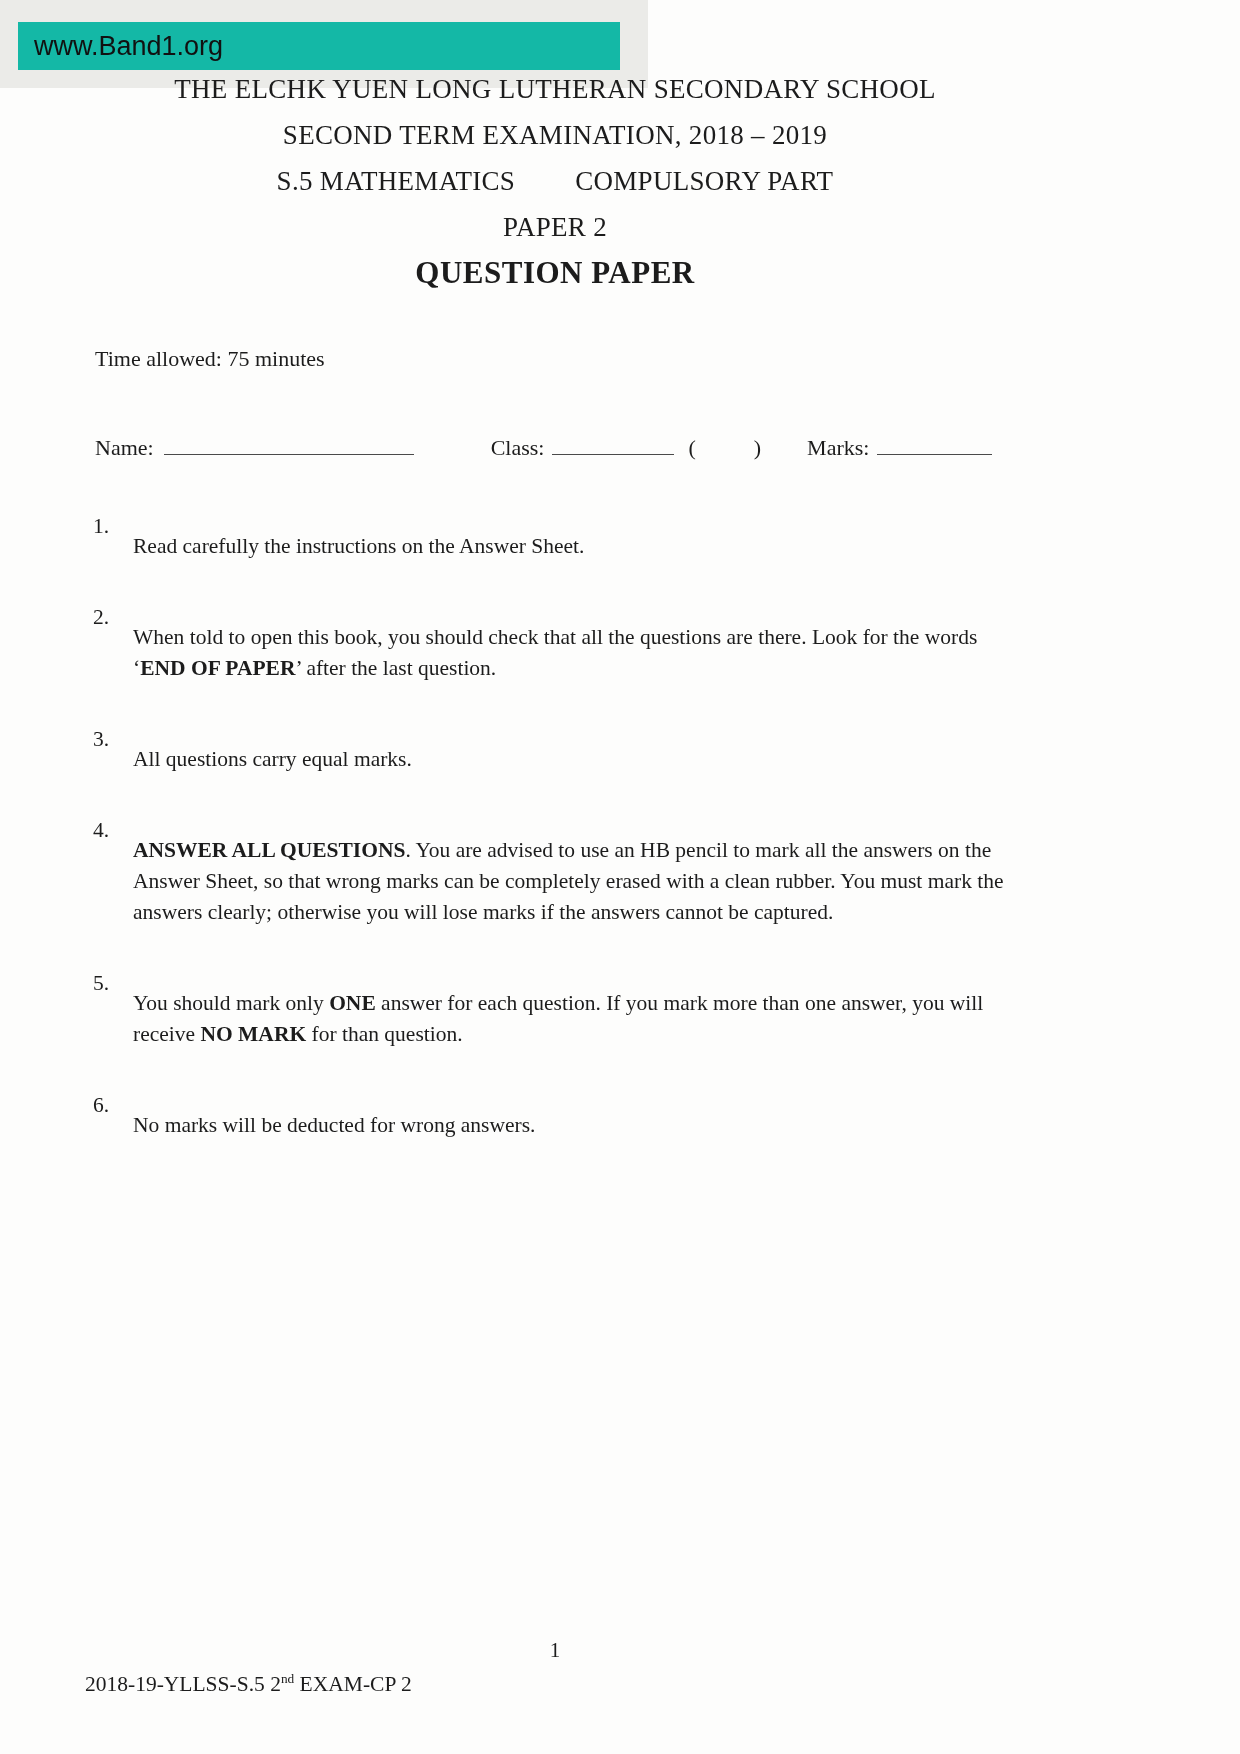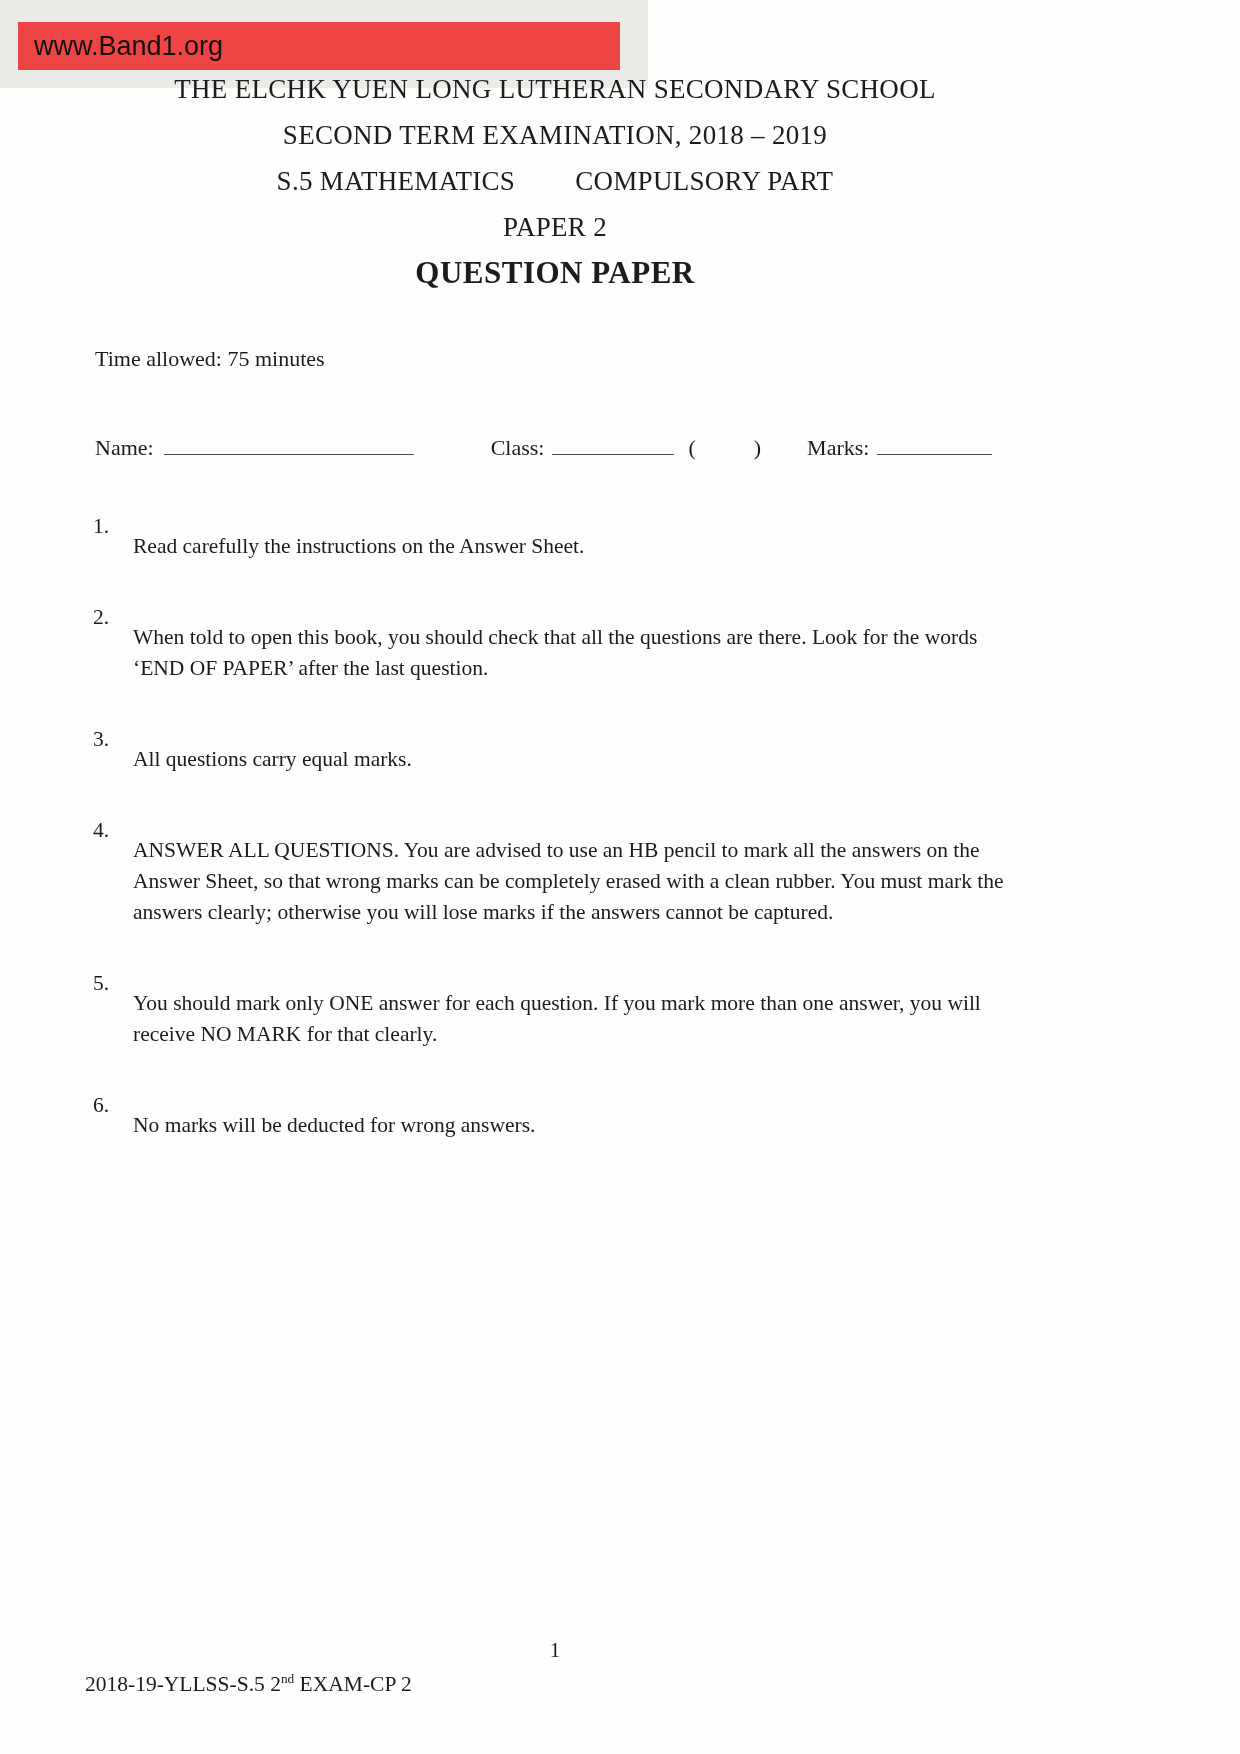--- a/index.html
+++ b/index.html
@@ -14,21 +14,21 @@
   }
   
   .scan-corner{
     position:absolute;top:0;left:0;
     width:648px;height:88px;
     background:#ebebe8;
   }
   .watermark-box{
     position:absolute;top:22px;left:18px;
     width:602px;height:48px;
-    background:#ef4444;
+    background:#14b8a6;
     display:flex;align-items:center;
     padding-left:16px;box-sizing:border-box;
   }
   .watermark{
     font-family:"Liberation Sans", sans-serif;
     font-size:27px;color:#111;
   }
   .titles{
     position:relative;
     padding-top:66px;
@@ -70,21 +70,21 @@
     list-style:none;margin:50px 0 0 93px;padding:0;
     width:938px;
   }
   .instr-item{
     display:flex;
     margin-bottom:40px;
     font-size:21.5px;line-height:31px;
   }
   .instr-item .num{width:40px;flex:none;}
   .instr-item .body{flex:1;margin-top:20px;}
-  .instr-item .body b{font-weight:normal;}
+  .instr-item .body b{font-weight:bold;}
   .page-num{
     position:absolute;top:1638px;left:0;
     width:1110px;text-align:center;
     font-size:21px;
   }
   .doc-code{
     position:absolute;top:1672px;left:85px;
     font-size:21.5px;
   }
   .doc-code sup{font-size:0.62em;vertical-align:super;line-height:0;}
@@ -137,21 +137,21 @@
     <li class="instr-item">
       <span class="num">3.</span>
       <span class="body"><span>All questions carry equal marks.</span></span>
     </li>
     <li class="instr-item">
       <span class="num">4.</span>
       <span class="body"><b>ANSWER ALL QUESTIONS</b><span>. You are advised to use an HB pencil to mark all the answers on the Answer Sheet, so that wrong marks can be completely erased with a clean rubber. You must mark the answers clearly; otherwise you will lose marks if the answers cannot be captured.</span></span>
     </li>
     <li class="instr-item">
       <span class="num">5.</span>
-      <span class="body"><span>You should mark only </span><b>ONE</b><span> answer for each question. If you mark more than one answer, you will receive </span><b>NO MARK</b><span> for that clearly.</span></span>
+      <span class="body"><span>You should mark only </span><b>ONE</b><span> answer for each question. If you mark more than one answer, you will receive </span><b>NO MARK</b><span> for than question.</span></span>
     </li>
     <li class="instr-item">
       <span class="num">6.</span>
       <span class="body"><span>No marks will be deducted for wrong answers.</span></span>
     </li>
   </ol>
 
   <div class="page-num">1</div>
 
   <div class="doc-code"><span>2018-19-YLLSS-S.5 2</span><sup>nd</sup><span> EXAM-CP 2</span></div>

